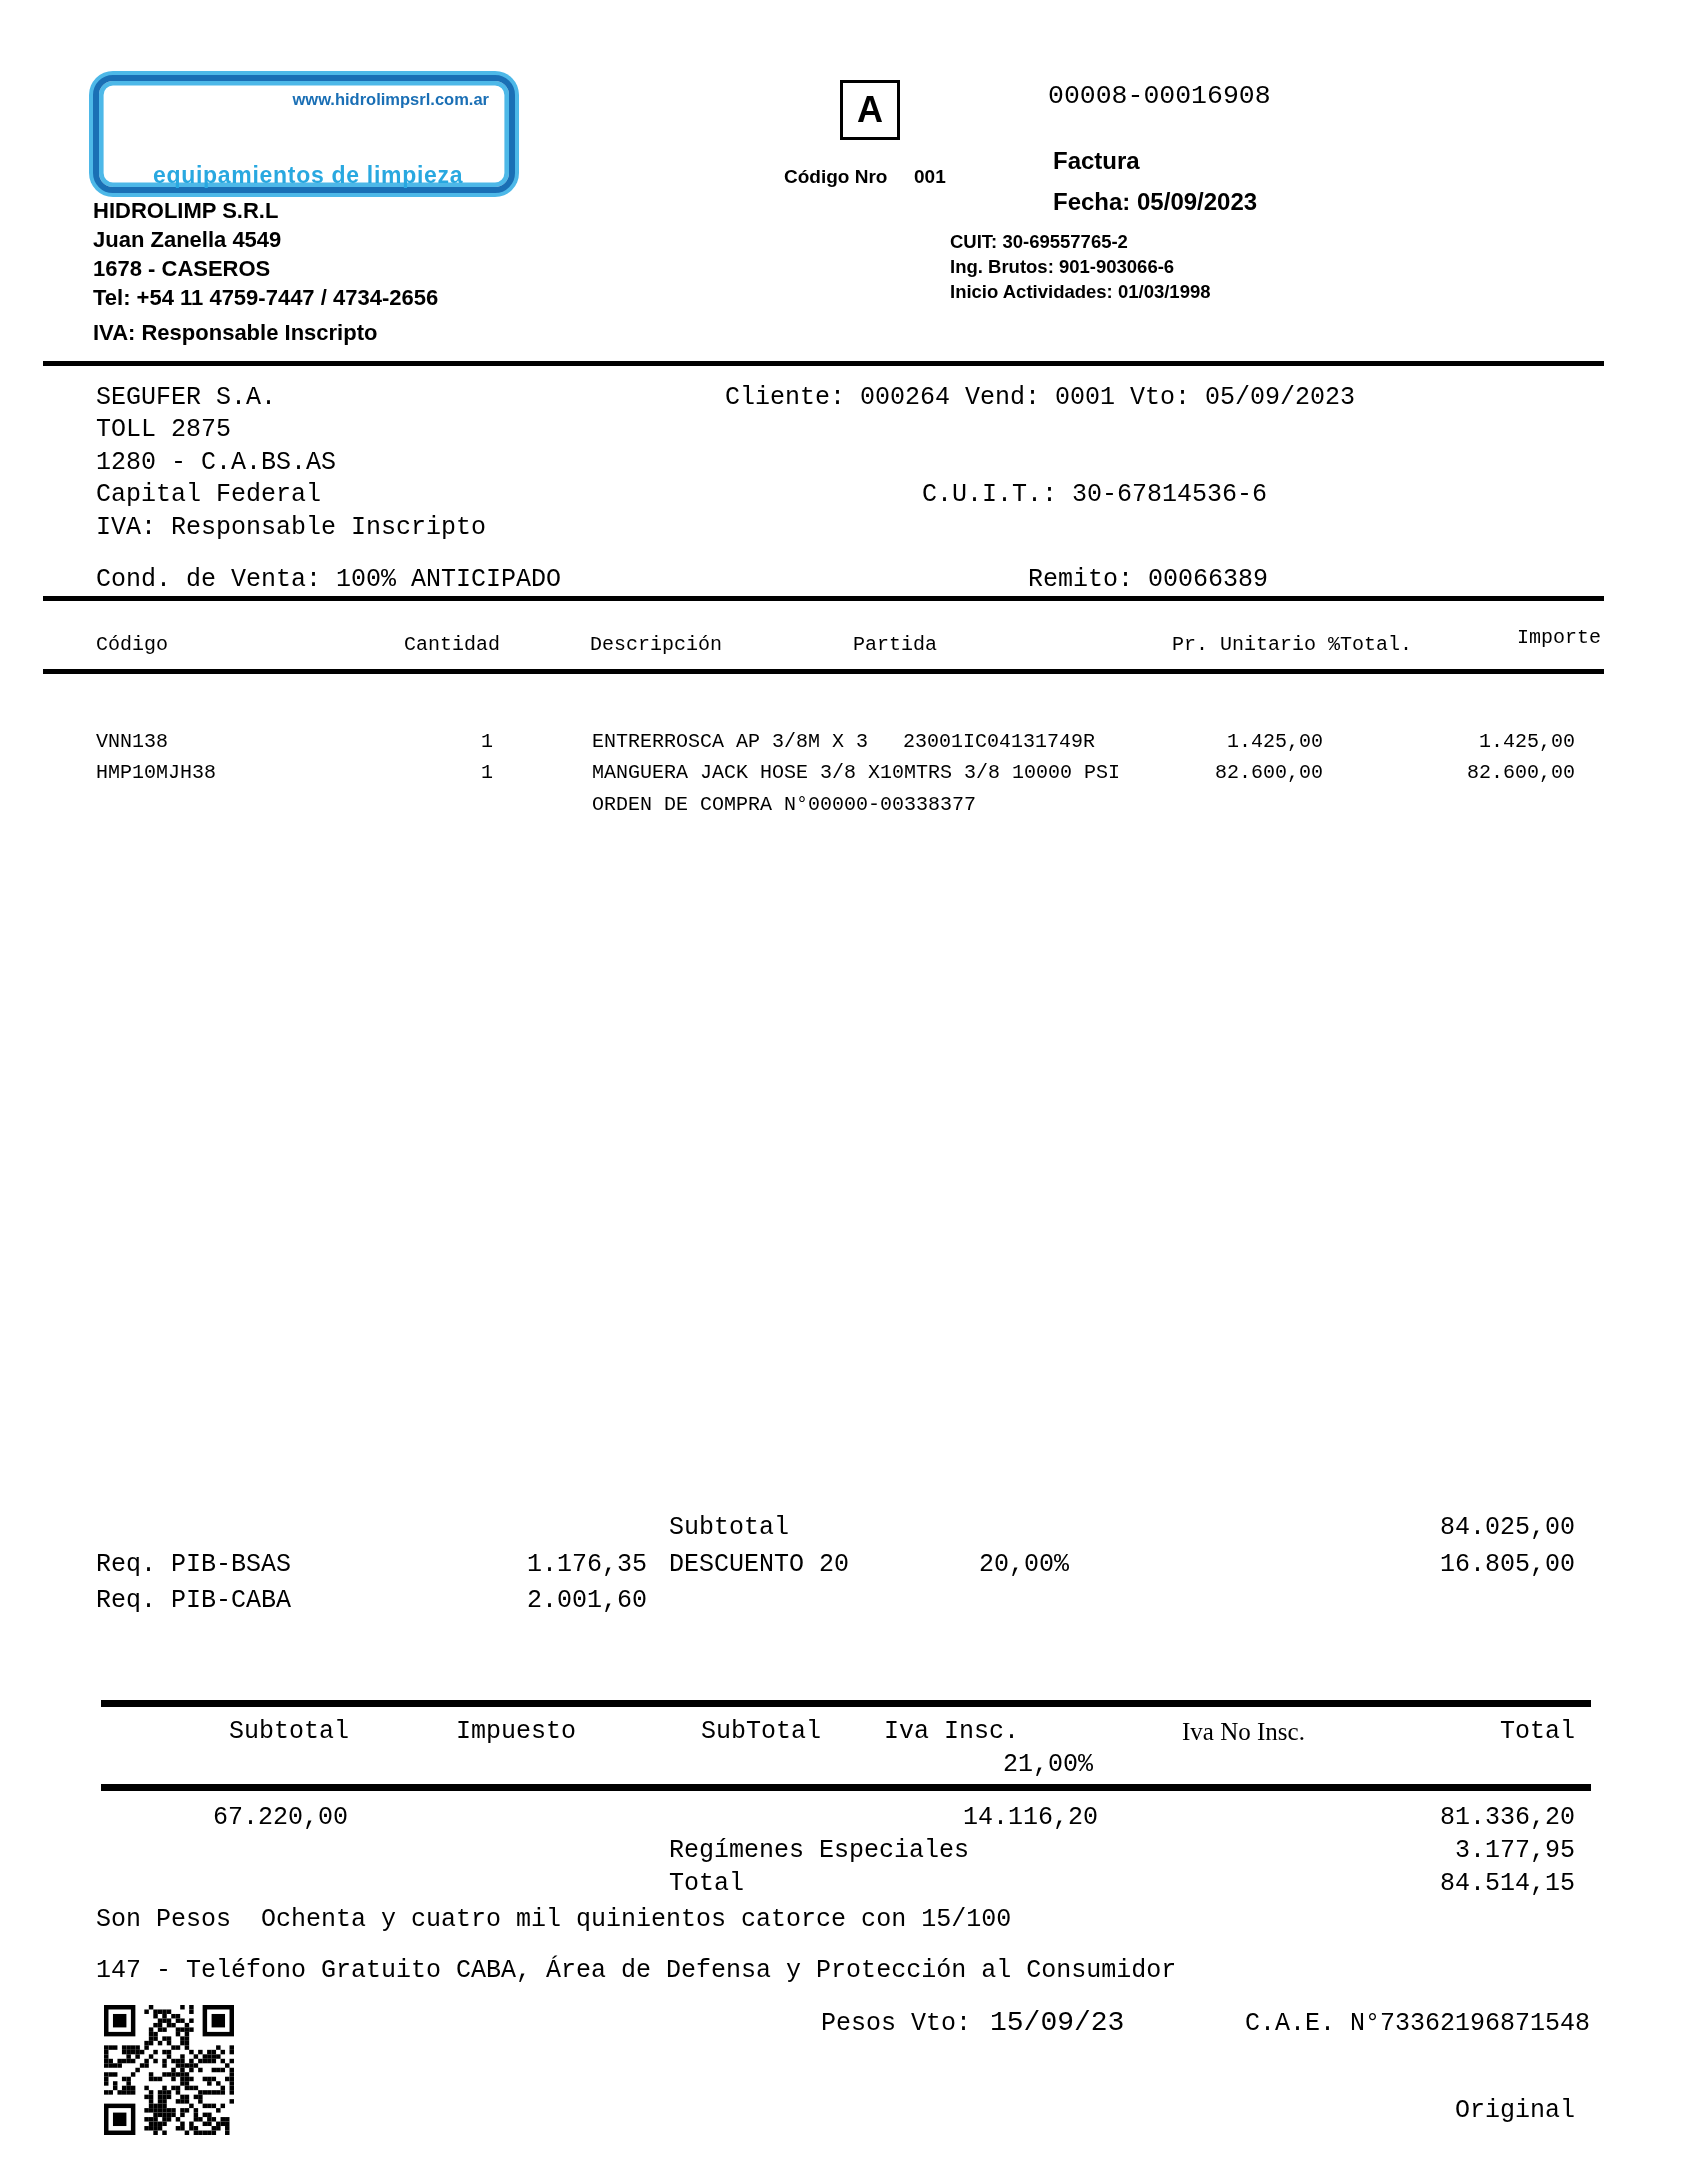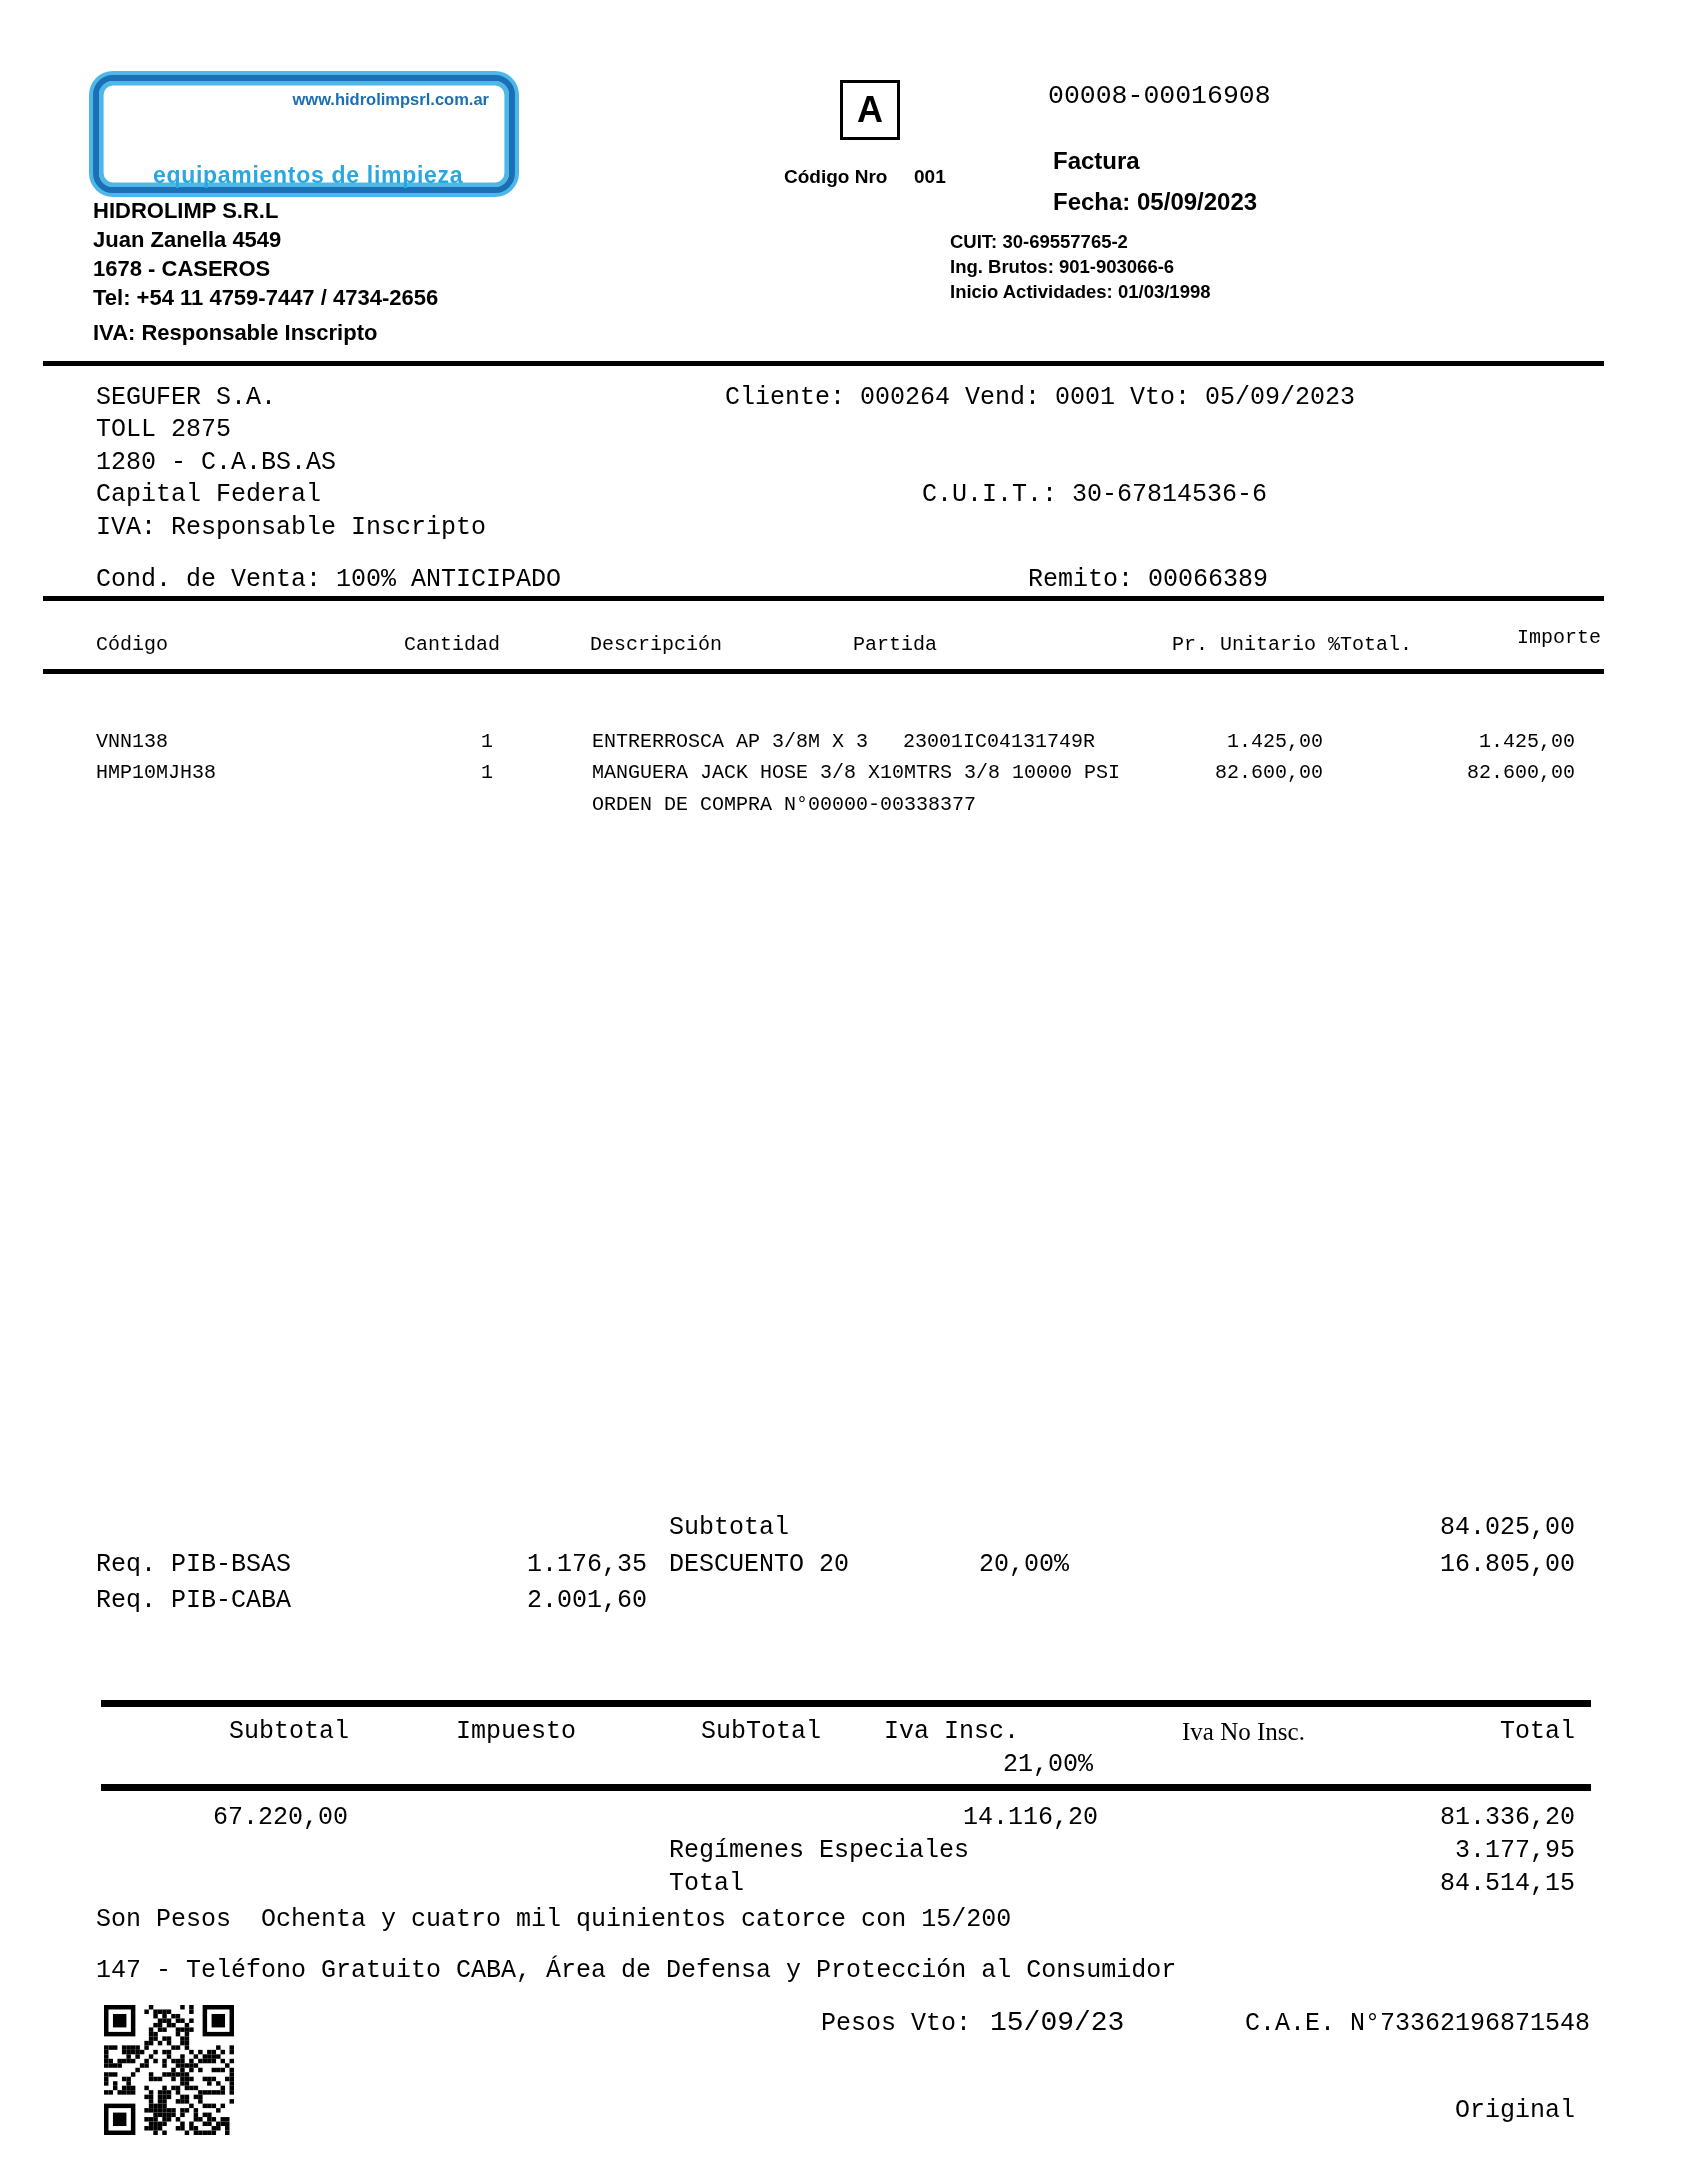--- a/index.html
+++ b/index.html
@@ -143,21 +143,21 @@
 
   <div class="abs m38" style="right:1339px;top:1805px;">67.220,00</div>
   <div class="abs m38" style="right:589px;top:1805px;">14.116,20</div>
   <div class="abs m38" style="right:112px;top:1805px;">81.336,20</div>
 
   <div class="abs m38" style="left:669px;top:1838px;">Regímenes Especiales</div>
   <div class="abs m38" style="right:112px;top:1838px;margin-left:39px;">3.177,95</div>
   <div class="abs m38" style="left:669px;top:1871px;">Total</div>
   <div class="abs m38" style="right:112px;top:1871px;">84.514,15</div>
 
-  <div class="abs m38" style="left:96px;top:1907px;">Son Pesos  Ochenta y cuatro mil quinientos catorce con 15/200</div>
+  <div class="abs m38" style="left:96px;top:1907px;">Son Pesos  Ochenta y cuatro mil quinientos catorce con 15/100</div>
   <div class="abs m38" style="left:96px;top:1958px;">147 - Teléfono Gratuito CABA, Área de Defensa y Protección al Consumidor</div>
 
   <div class="qr"><svg width="130" height="130" viewBox="0 0 196 196">
         <g fill="#000">
           <rect x="67.59" y="0.00" width="6.76" height="6.76"></rect>
           <rect x="114.90" y="0.00" width="6.76" height="6.76"></rect>
           <rect x="128.41" y="0.00" width="6.76" height="6.76"></rect>
           <rect x="60.83" y="6.76" width="6.76" height="6.76"></rect>
           <rect x="74.34" y="6.76" width="6.76" height="6.76"></rect>
           <rect x="81.10" y="6.76" width="6.76" height="6.76"></rect>

